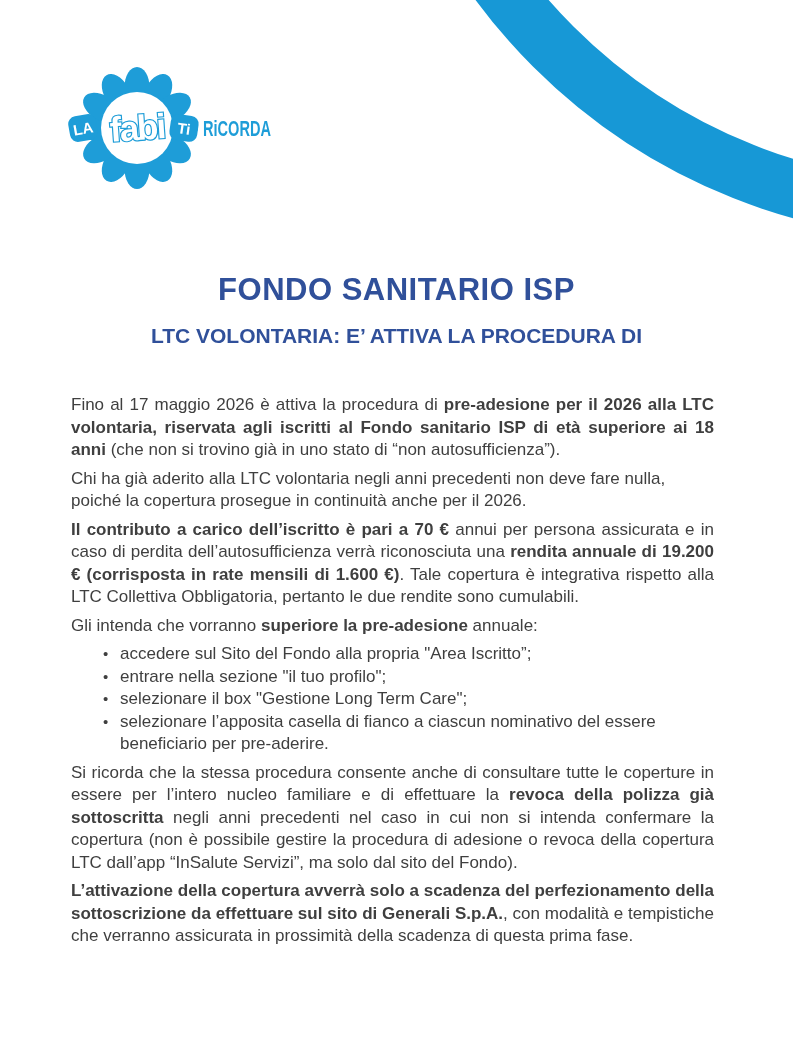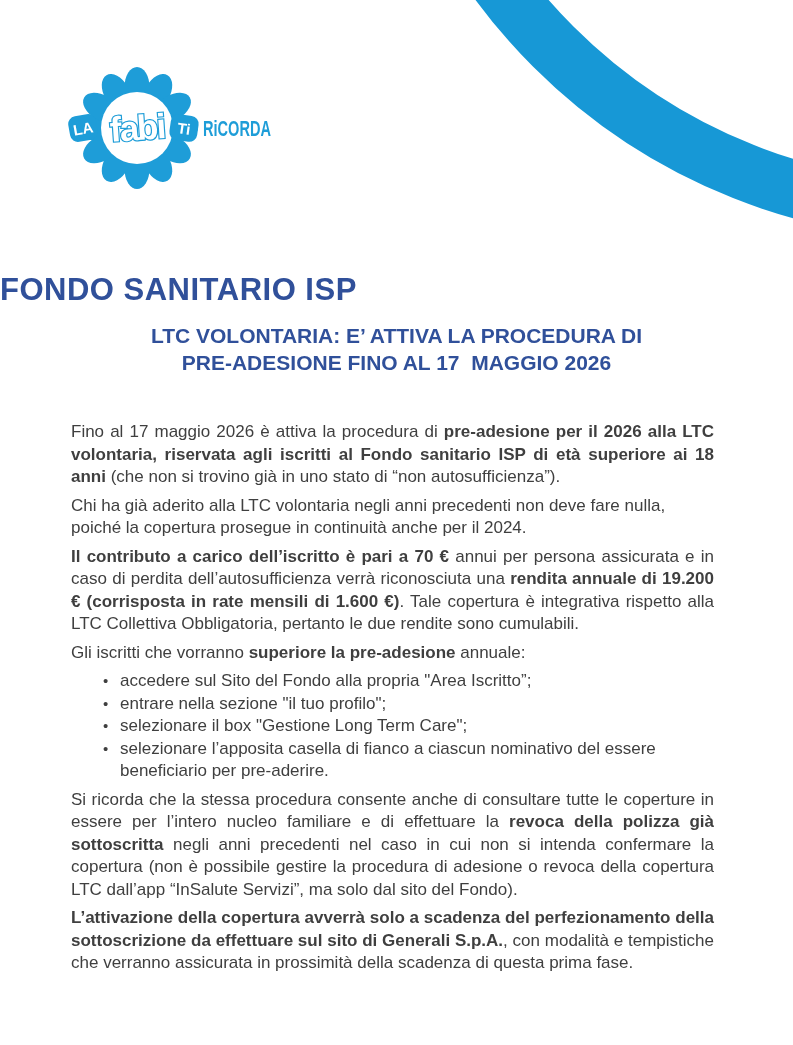--- a/index.html
+++ b/index.html
@@ -23,21 +23,21 @@
     font-weight:bold; font-size:35px; letter-spacing:-2px;
     font-family:"Liberation Sans", sans-serif;
   }
   .tag-rect { fill:var(--logo_blue,#1e9dd8); }
   .tag-text { fill:#ffffff; font-weight:bold; font-size:15px; font-family:"Liberation Sans", sans-serif; }
   .ricorda-text { fill:var(--logo_blue,#1e9dd8); font-weight:bold; font-size:22px; font-family:"Liberation Sans", sans-serif; }
 
   
   .doc { position:absolute; inset:0; padding-top:272px; box-sizing:border-box; }
   .title {
-    margin:0; text-align:left;
+    margin:0; text-align:center;
     color:var(--heading_blue,#30509a);
     font-size:31px; line-height:36px; font-weight:bold; letter-spacing:0.5px;
   }
   .subtitle {
     margin:14px 40px 0; text-align:center;
     color:var(--heading_blue,#30509a);
     font-size:21px; line-height:27px; font-weight:bold;
     white-space:pre-wrap;
   }
 
@@ -88,27 +88,27 @@
       <g transform="rotate(8 109 68)">
         <rect class="tag-rect" x="95" y="55" width="28" height="26" rx="8"></rect>
         <text class="tag-text" x="109" y="74" text-anchor="middle">Ti</text>
       </g>
       <text class="ricorda-text" x="128" y="76" textLength="68" lengthAdjust="spacingAndGlyphs">RiCORDA</text>
     </svg>
   </div>
 
   <main class="doc">
     <h1 class="title">FONDO SANITARIO ISP</h1>
-    <h2 class="subtitle"><span>LTC VOLONTARIA: E’ ATTIVA LA PROCEDURA DI</span><br><span>PRE-ADESIONE FINO AL 17&nbsp; MAGGIO 2026</span></h2>
+    <h2 class="subtitle"><span>LTC VOLONTARIA: E’ ATTIVA LA PROCEDURA DI</span><br></h2>
 
     <section class="body-text">
       <p class="j"><span>Fino al 17 maggio 2026 è attiva la procedura di </span><strong>pre-adesione per il 2026 alla LTC volontaria, riservata agli iscritti al Fondo sanitario ISP di età superiore ai 18 anni</strong><span> (che non si trovino già in uno stato di “non autosufficienza”).</span></p>
-      <p><span>Chi ha già aderito alla LTC volontaria negli anni precedenti non deve fare nulla, poiché la copertura prosegue in continuità anche per il 2024.</span></p>
+      <p><span>Chi ha già aderito alla LTC volontaria negli anni precedenti non deve fare nulla, poiché la copertura prosegue in continuità anche per il 2026.</span></p>
       <p class="j"><strong>Il contributo a carico dell’iscritto è pari a 70 €</strong><span> annui per persona assicurata e in caso di perdita dell’autosufficienza verrà riconosciuta una </span><strong>rendita annuale di 19.200 € (corrisposta in rate mensili di 1.600 €)</strong><span>. Tale copertura è integrativa rispetto alla LTC Collettiva Obbligatoria, pertanto le due rendite sono cumulabili.</span></p>
-      <p><span>Gli iscritti che vorranno </span><strong>superiore la pre-adesione</strong><span> annuale:</span></p>
+      <p><span>Gli intenda che vorranno </span><strong>superiore la pre-adesione</strong><span> annuale:</span></p>
       <ul class="steps">
         <li><span>accedere sul Sito del Fondo alla propria "Area Iscritto”;</span></li>
         <li><span>entrare nella sezione "il tuo profilo";</span></li>
         <li><span>selezionare il box "Gestione Long Term Care";</span></li>
         <li><span>selezionare l’apposita casella di fianco a ciascun nominativo del essere beneficiario per pre-aderire.</span></li>
       </ul>
       <p class="j"><span>Si ricorda che la stessa procedura consente anche di consultare tutte le coperture in essere per l’intero nucleo familiare e di effettuare la </span><strong>revoca della polizza già sottoscritta</strong><span> negli anni precedenti nel caso in cui non si intenda confermare la copertura (non è possibile gestire la procedura di adesione o revoca della copertura LTC dall’app “InSalute Servizi”, ma solo dal sito del Fondo).</span></p>
       <p class="j"><strong>L’attivazione della copertura avverrà solo a scadenza del perfezionamento della sottoscrizione da effettuare sul sito di Generali S.p.A.</strong><span>, con modalità e tempistiche che verranno assicurata in prossimità della scadenza di questa prima fase.</span></p>
     </section>
   </main>

